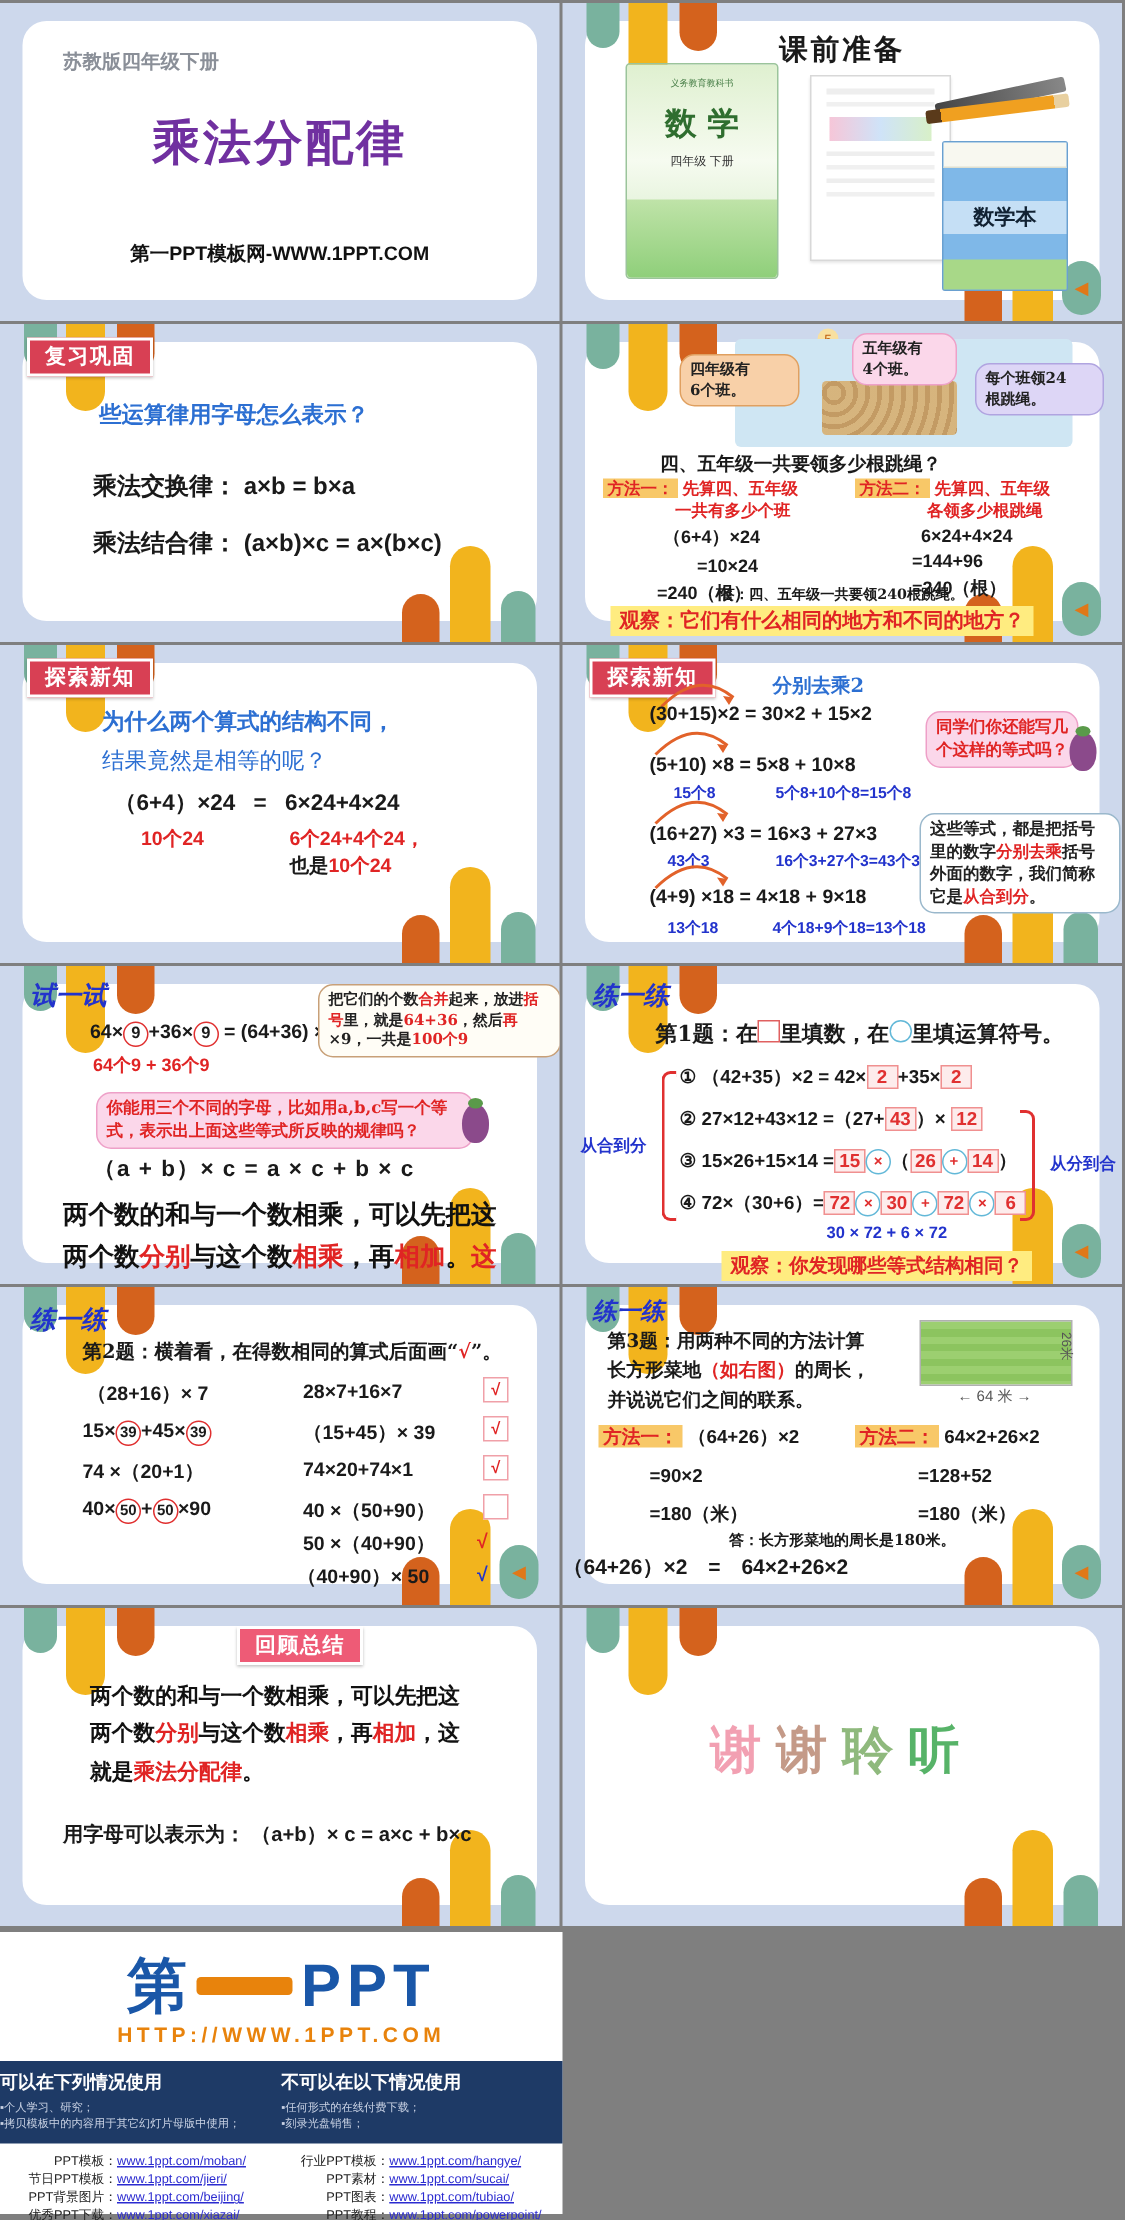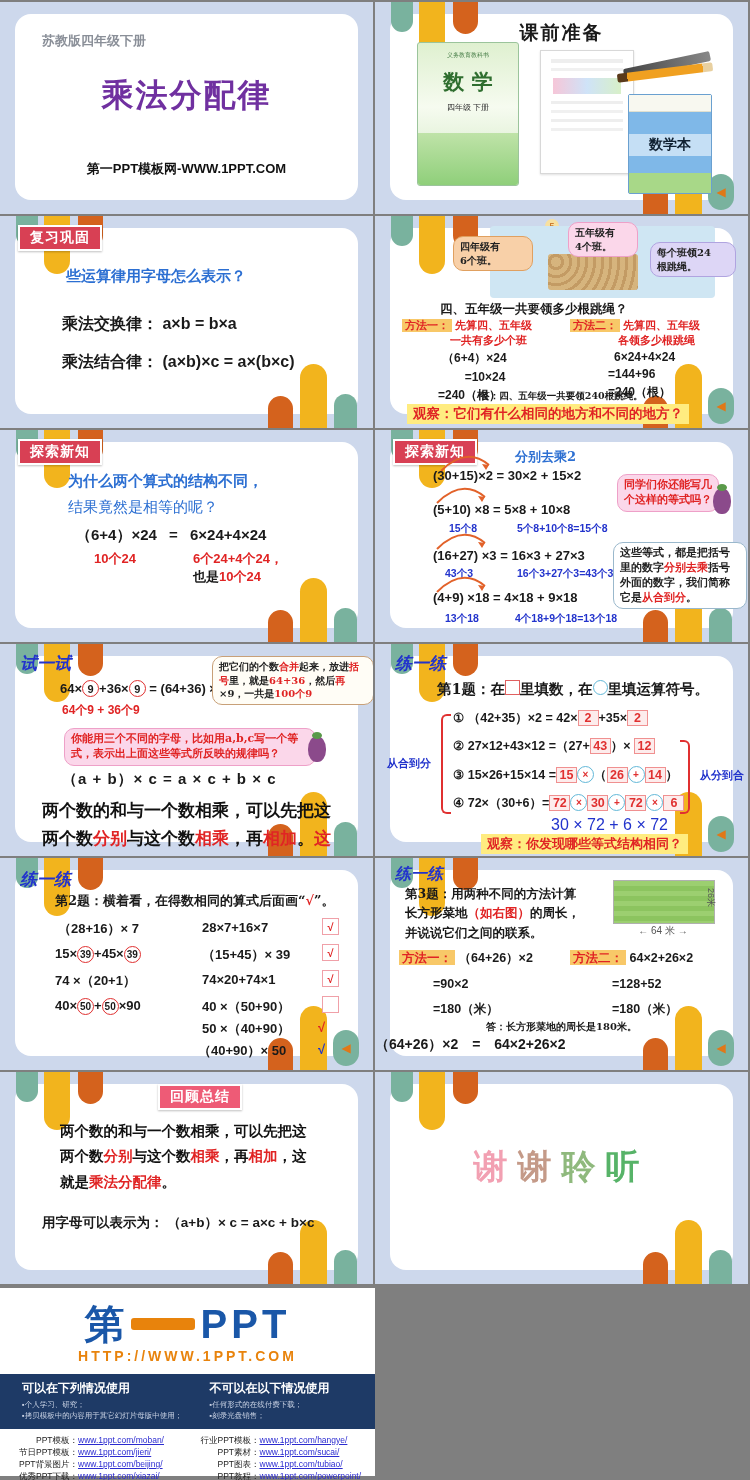--- a/index.html
+++ b/index.html
@@ -35,21 +35,21 @@
   .bub-org{background:#f8d0a8;border:1.6px solid #e0a060;}
   .arrowarc{position:absolute;width:58px;height:22px;}
   
   .footer{position:absolute;left:0;top:1288px;width:375px;height:188px;background:#fff;}
   .logo-row{display:flex;align-items:center;justify-content:center;padding-top:16px;}
   .logo-char{font-size:40px;font-weight:bold;color:#1a57a8;line-height:1;}
   .logo-bar{width:64px;height:12px;background:#e8830c;border-radius:3px;margin:0 6px;}
   .logo-ppt{font-size:40px;font-weight:bold;color:#1a57a8;letter-spacing:4px;line-height:1;}
   .logo-url{text-align:center;color:#e8830c;font-weight:bold;font-size:14px;letter-spacing:3px;margin-top:4px;}
   .navy{background:#1e3a66;color:#fff;margin-top:10px;padding:6px 0 7px 0;display:flex;}
-  .navy .col{width:50%;padding-left:22px;box-sizing:border-box;}
+  .navy .col{width:50%;box-sizing:border-box;}
   .navy h4{margin:0 0 2px 0;font-size:12px;}
   .navy .b{font-size:7.5px;color:#c9d2e4;line-height:1.5;}
   .links{display:flex;padding:5px 0 0 0;}
   .links .col{width:50%;box-sizing:border-box;}
   .lrow{display:flex;font-size:8.5px;line-height:1.45;}
   .lrow .lab{width:78px;text-align:right;color:#222;white-space:nowrap;}
   .lrow a{color:#2b2bd0;text-decoration:underline;white-space:nowrap;}
   .c2 .lab{width:72px;}
 </style>
 </head>
@@ -273,21 +273,21 @@
     </div>
     <div class="abs" style="left:78px;top:94px;font-size:12.5px;">
       <span class="eq">②</span> <span class="eq">27×12+43×12 =（27+</span><span class="numbox">43</span><span class="eq">）× </span><span class="numbox">12</span>
     </div>
     <div class="abs" style="left:78px;top:122px;font-size:12.5px;">
       <span class="eq">③</span> <span class="eq">15×26+15×14 =</span><span class="numbox">15</span><span class="opcircle">×</span><span class="eq">（</span><span class="numbox">26</span><span class="opcircle">+</span><span class="numbox">14</span><span class="eq">）</span>
     </div>
     <div class="abs" style="left:78px;top:150px;font-size:12.5px;">
       <span class="eq">④</span> <span class="eq">72×（30+6）=</span><span class="numbox">72</span><span class="opcircle">×</span><span class="numbox">30</span><span class="opcircle">+</span><span class="numbox">72</span><span class="opcircle">×</span><span class="numbox">6</span>
     </div>
-    <div class="abs t-dblue" style="left:176px;top:172px;font-size:16px;font-weight:normal;">30 × 72 + 6 × 72</div>
+    <div class="abs t-dblue" style="left:176px;top:172px;font-size:11px;font-weight:bold;">30 × 72 + 6 × 72</div>
     <div class="abs" style="left:66px;top:70px;width:8px;height:96px;border-left:2px solid #e03030;border-top:2px solid #e03030;border-bottom:2px solid #e03030;border-radius:6px 0 0 6px;"></div>
     <div class="abs t-dblue kai" style="left:12px;top:112px;font-size:11px;font-weight:bold;">从合到分</div>
     <div class="abs" style="right:58px;top:96px;width:8px;height:70px;border-right:2px solid #e03030;border-top:2px solid #e03030;border-bottom:2px solid #e03030;border-radius:0 6px 6px 0;"></div>
     <div class="abs t-dblue kai" style="right:4px;top:124px;font-size:11px;font-weight:bold;">从分到合</div>
     <div class="abs ylhl kai t-red" style="left:106px;top:190px;font-size:13px;font-weight:bold;padding:1px 6px;">观察：你发现哪些等式结构相同？</div>
   </div>
 
   <div class="slide">
     <div class="card"></div>
     <span class="pill p-teal tl1"></span>

